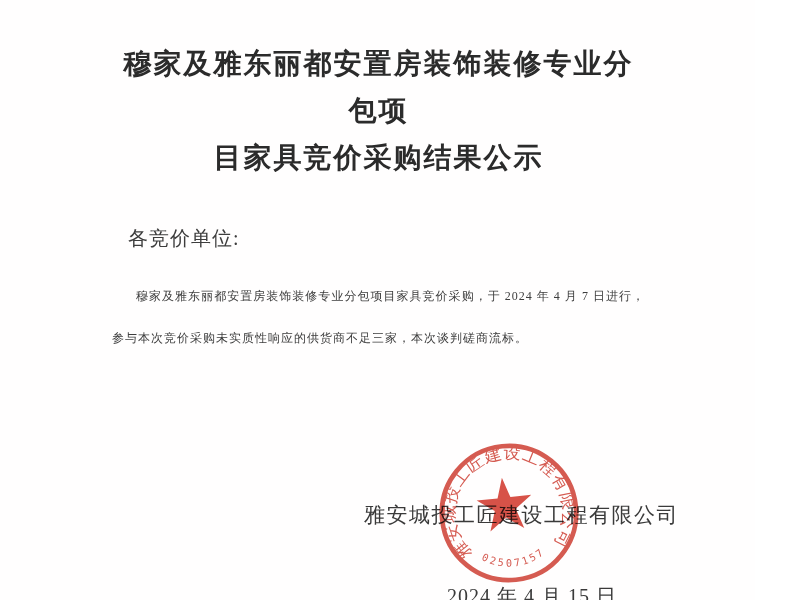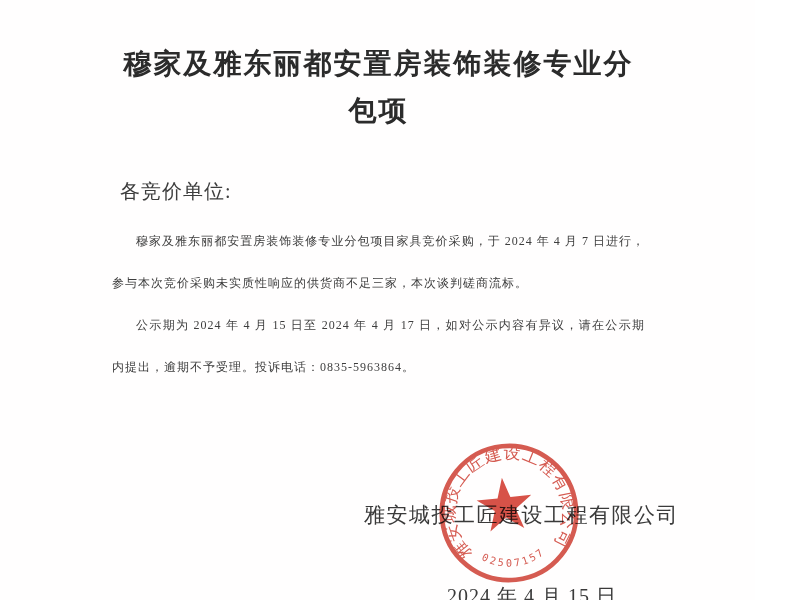--- a/index.html
+++ b/index.html
@@ -30,21 +30,21 @@
     font-size: 28px;
     line-height: 47px;
     letter-spacing: 2px;
     margin: 0 0 36px 0;
   }
   .doc-title .title-line { display: block; }
   .salutation {
     font-size: 20px;
     line-height: 42px;
     letter-spacing: 1px;
-    margin: 8px;
+    margin: 16px;
   }
   .para {
     font-size: 12px;
     line-height: 42px;
     letter-spacing: 1px;
     text-align: justify;
     text-indent: 2em;
     margin: 0;
   }
   .signature-company {
@@ -79,27 +79,27 @@
   .seal svg { width: 100%; height: 100%; }
 </style>
 </head>
 <body>
 
 <div class="page">
 
   <div class="content">
     <h1 class="doc-title">
       <span class="title-line">穆家及雅东丽都安置房装饰装修专业分包项</span>
+      <span class="title-line">目家具竞价采购结果公示</span>
     </h1>
 
     <p class="salutation">各竞价单位:</p>
 
     <p class="para">穆家及雅东丽都安置房装饰装修专业分包项目家具竞价采购，于 2024 年 4 月 7 日进行，参与本次竞价采购未实质性响应的供货商不足三家，本次谈判磋商流标。</p>
 
-    <p class="para">公示期为 2024 年 4 月 15 日至 2024 年 4 月 17 日，如对公示内容有异议，请在公示期内提出，逾期不予受理。投诉电话：0835-5963864。</p>
   </div>
 
   <div class="signature-company">雅安城投工匠建设工程有限公司</div>
   <div class="signature-date">2024 年 4 月 15 日</div>
 
   <div class="seal">
     <svg viewBox="0 0 200 200" xmlns="http://www.w3.org/2000/svg">
       <defs>
         <path id="sealTopArc" d="M 51 141 A 64 64 0 1 1 149 141" fill="none"></path>
         <path id="sealBottomArc" d="M 58 148 A 66 66 0 0 0 142 148" fill="none"></path>

